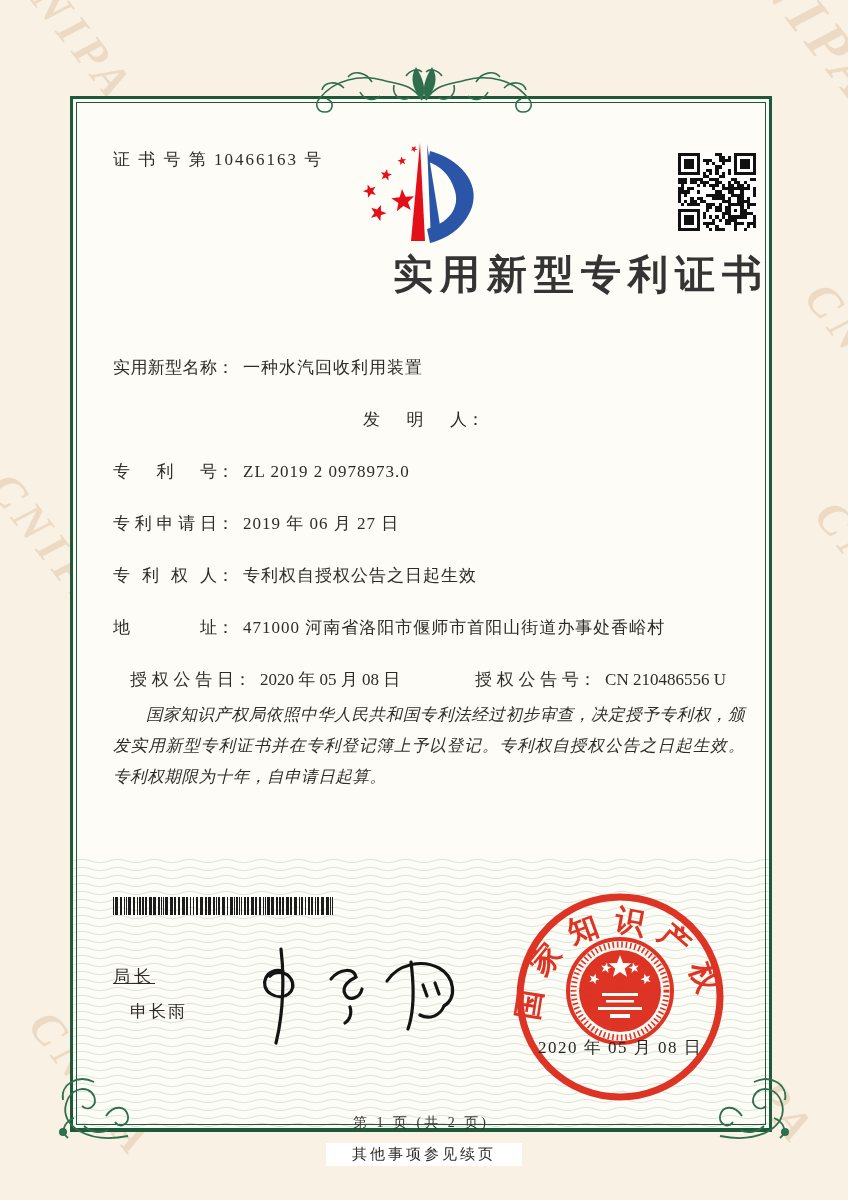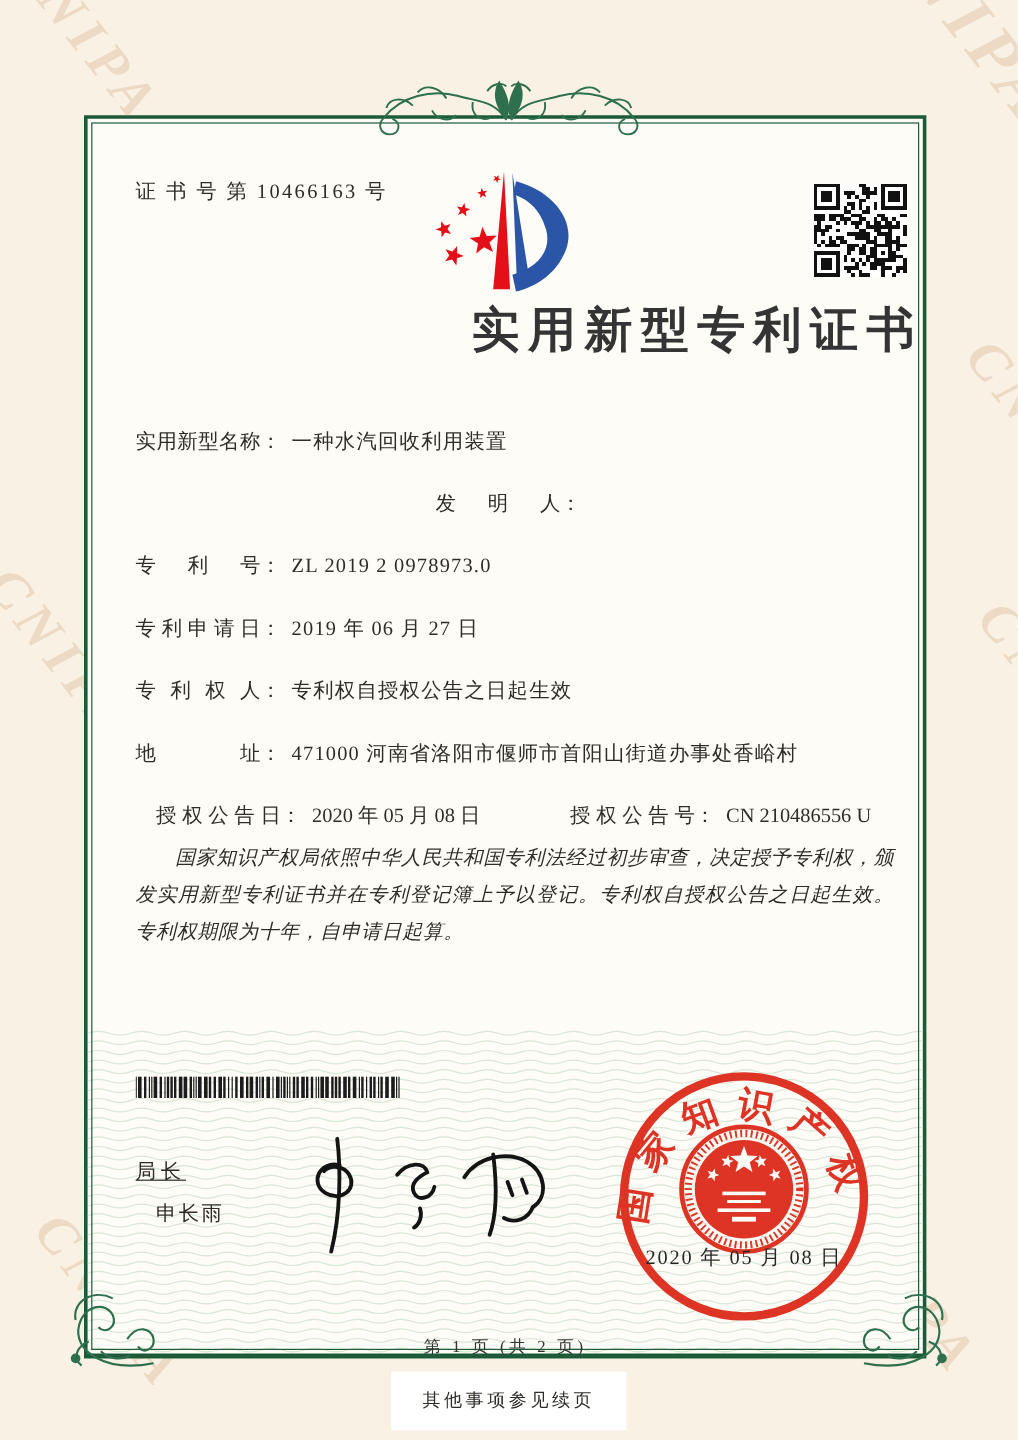--- a/index.html
+++ b/index.html
@@ -60,21 +60,21 @@
   .signer-title{position:absolute;left:40px;top:866px;font-size:17px;letter-spacing:4px;text-decoration:underline;}
   .signer-name{position:absolute;left:40px;top:901px;font-size:17px;letter-spacing:2px;margin-left:17px;}
   .signature{position:absolute;left:148px;top:842px;}
   .seal{position:absolute;left:437px;top:788px;z-index:3;opacity:.95;}
   .page-info{
     position:absolute;left:0;top:991px;width:100%;text-align:center;
     font-size:14px;letter-spacing:3px;color:#333;margin-top:24px;
   }
   .cont-note{
     position:absolute;left:50%;top:1143px;transform:translateX(-50%);
-    background:#ffffff;padding:15px 26px;font-size:15px;letter-spacing:3px;
+    background:#ffffff;padding:2px 26px;font-size:15px;letter-spacing:3px;
     z-index:2;white-space:nowrap;
   }
   .ornament{position:absolute;z-index:4;}
   .orn-top{left:314px;top:62px;}
   .orn-bl{left:50px;top:1074px;}
   .orn-br{left:714px;top:1074px;transform:scaleX(-1);}
 </style>
 </head>
 <body>
 

